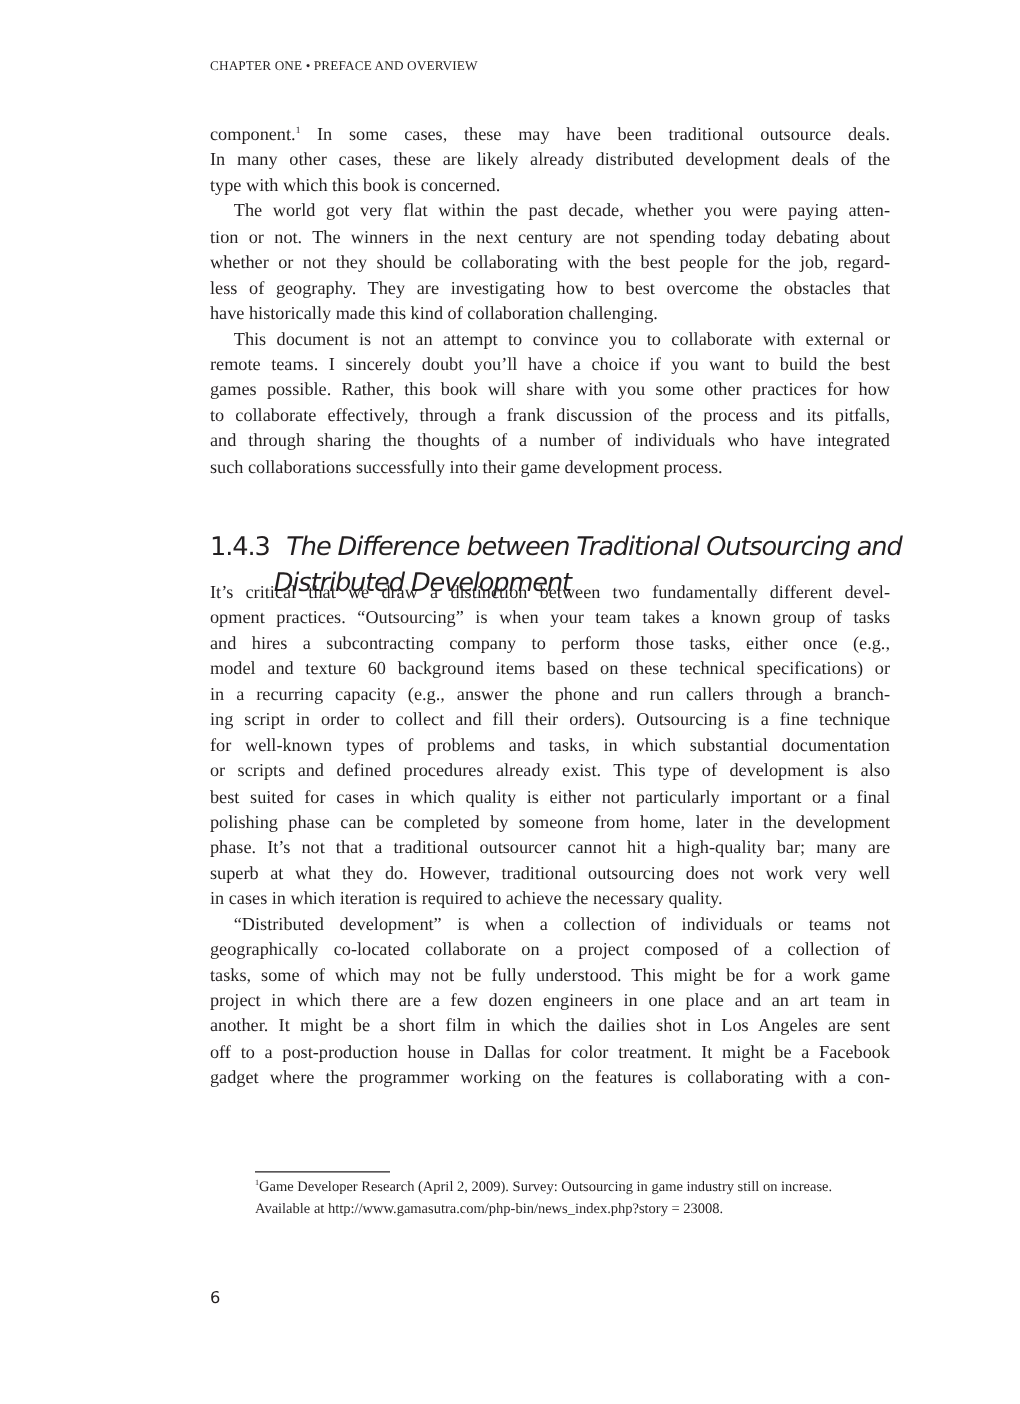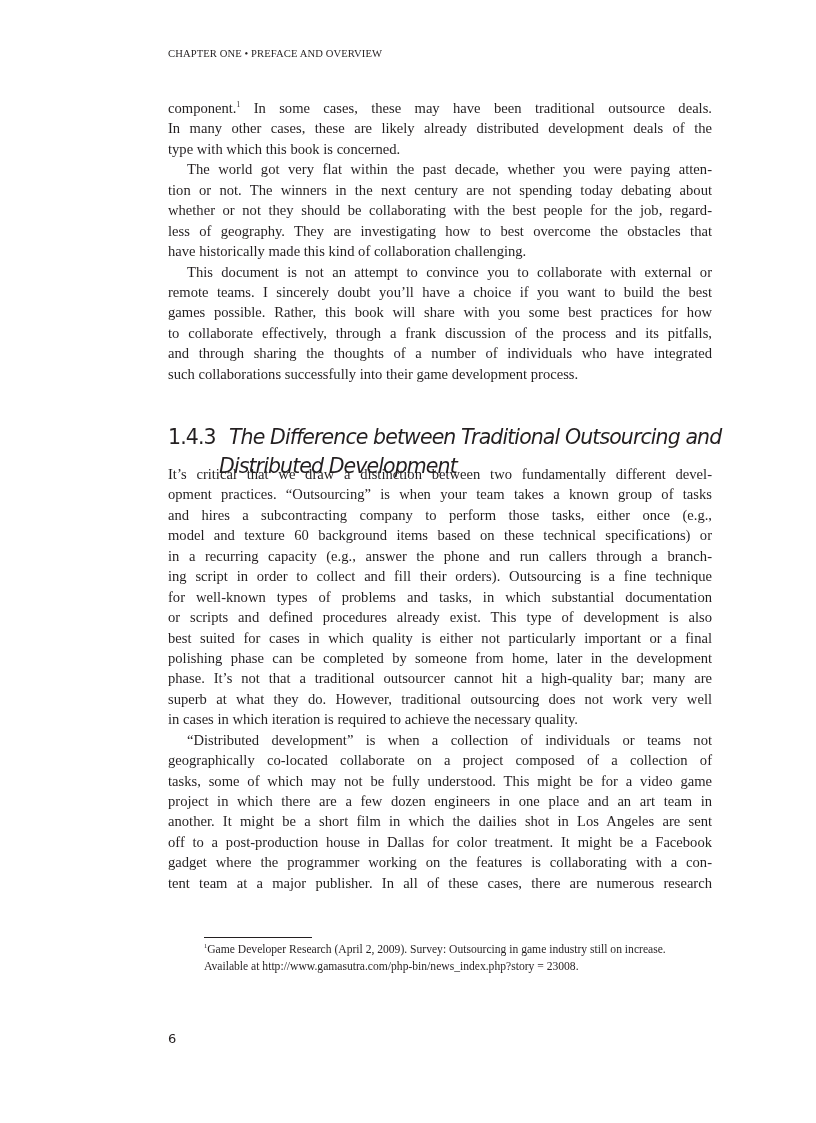--- a/index.html
+++ b/index.html
@@ -61,21 +61,21 @@
       <span class="line indent">The world got very flat within the past decade, whether you were paying atten-</span>
       <span class="line">tion or not. The winners in the next century are not spending today debating about</span>
       <span class="line">whether or not they should be collaborating with the best people for the job, regard-</span>
       <span class="line">less of geography. They are investigating how to best overcome the obstacles that</span>
       <span class="line last">have historically made this kind of collaboration challenging.</span>
     </div>
 
     <div>
       <span class="line indent">This document is not an attempt to convince you to collaborate with external or</span>
       <span class="line">remote teams. I sincerely doubt you’ll have a choice if you want to build the best</span>
-      <span class="line">games possible. Rather, this book will share with you some best practices for how</span>
+      <span class="line">games possible. Rather, this book will share with you some other practices for how</span>
       <span class="line">to collaborate effectively, through a frank discussion of the process and its pitfalls,</span>
       <span class="line">and through sharing the thoughts of a number of individuals who have integrated</span>
       <span class="line last">such collaborations successfully into their game development process.</span>
     </div>
   </div>
 
   <div class="section-heading">
     <span class="num">1.4.3</span><span class="title">The Difference between Traditional Outsourcing and</span>
     <span class="row2">Distributed Development</span>
   </div>
@@ -92,26 +92,25 @@
       <span class="line">or scripts and defined procedures already exist. This type of development is also</span>
       <span class="line">best suited for cases in which quality is either not particularly important or a final</span>
       <span class="line">polishing phase can be completed by someone from home, later in the development</span>
       <span class="line">phase. It’s not that a traditional outsourcer cannot hit a high-quality bar; many are</span>
       <span class="line">superb at what they do. However, traditional outsourcing does not work very well</span>
       <span class="line last">in cases in which iteration is required to achieve the necessary quality.</span>
     </div>
     <div>
       <span class="line indent">“Distributed development” is when a collection of individuals or teams not</span>
       <span class="line">geographically co-located collaborate on a project composed of a collection of</span>
-      <span class="line">tasks, some of which may not be fully understood. This might be for a video game</span>
+      <span class="line">tasks, some of which may not be fully understood. This might be for a work game</span>
       <span class="line">project in which there are a few dozen engineers in one place and an art team in</span>
       <span class="line">another. It might be a short film in which the dailies shot in Los Angeles are sent</span>
       <span class="line">off to a post-production house in Dallas for color treatment. It might be a Facebook</span>
       <span class="line">gadget where the programmer working on the features is collaborating with a con-</span>
-      <span class="line">tent team at a major publisher. In all of these cases, there are numerous research</span>
     </div>
   </div>
 
   <div class="footnote-rule"></div>
   <div class="footnote">
     <span class="line"><sup>1</sup><span>Game Developer Research (April 2, 2009). Survey: Outsourcing in game industry still on increase.</span></span>
     <span class="line">Available at http://www.gamasutra.com/php-bin/news_index.php?story = 23008.</span>
   </div>
 
   <div class="folio">6</div>

